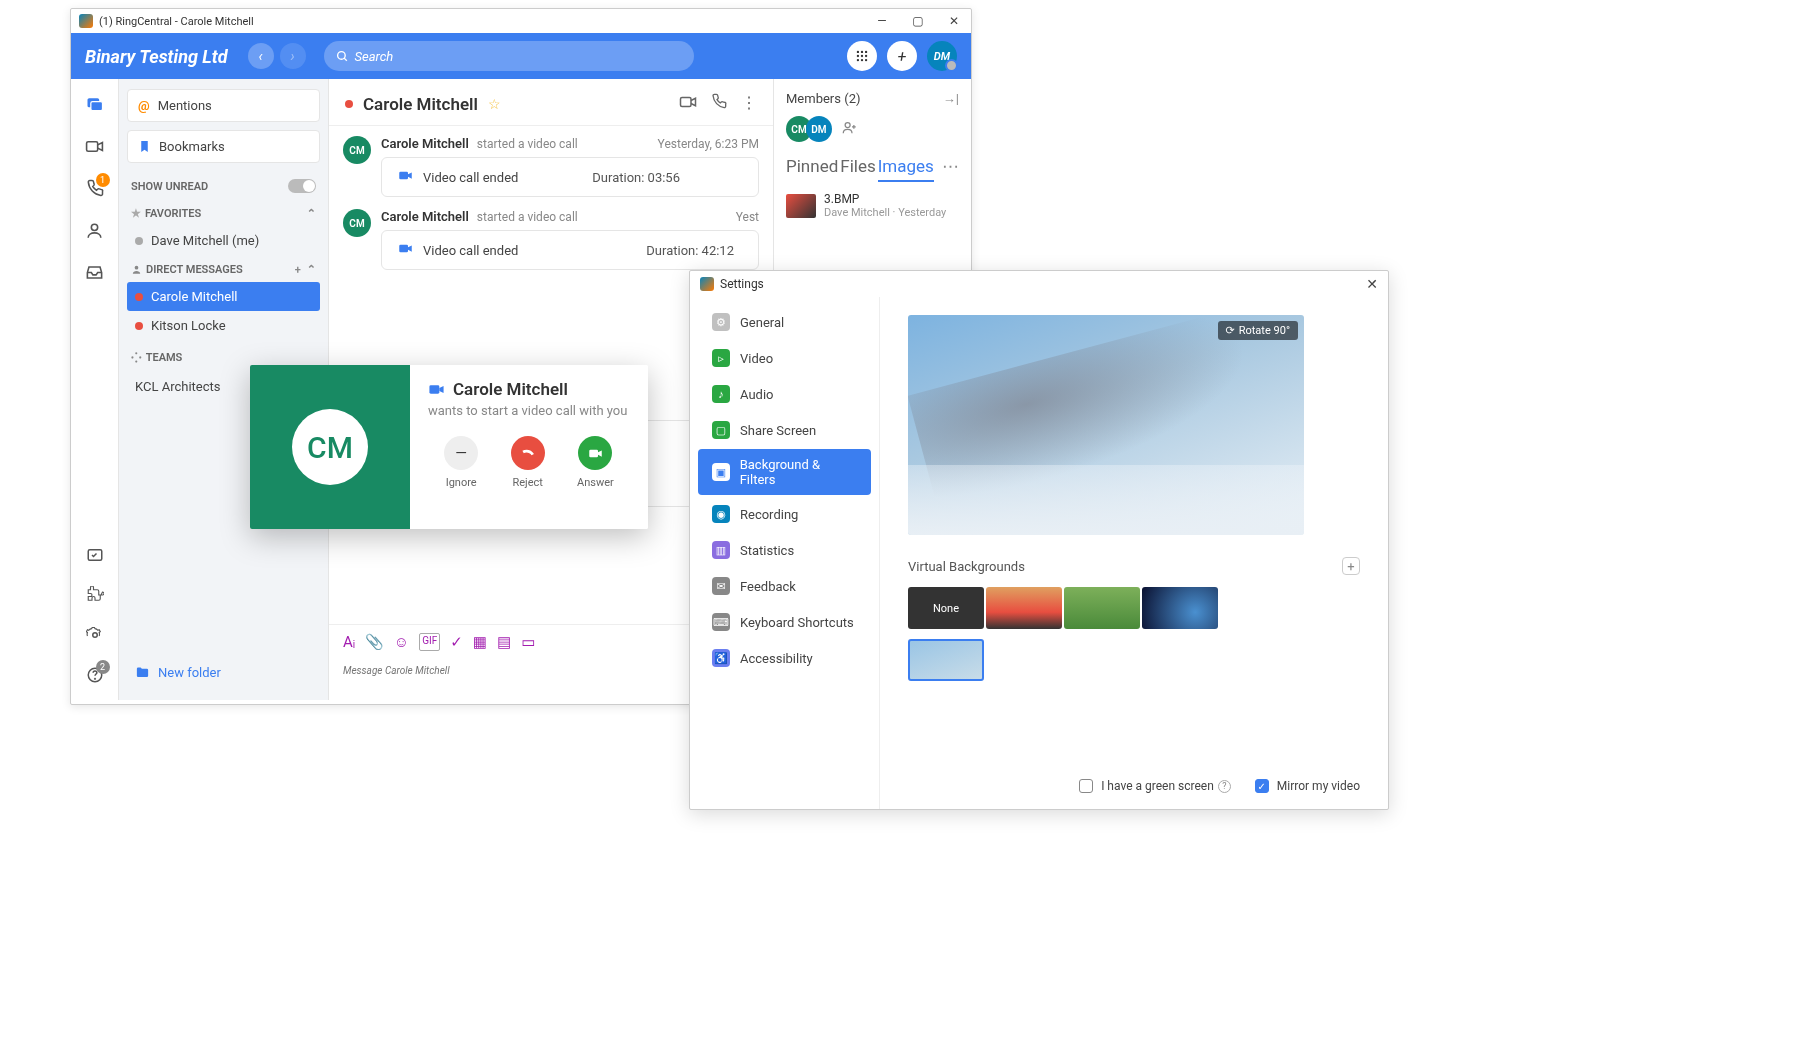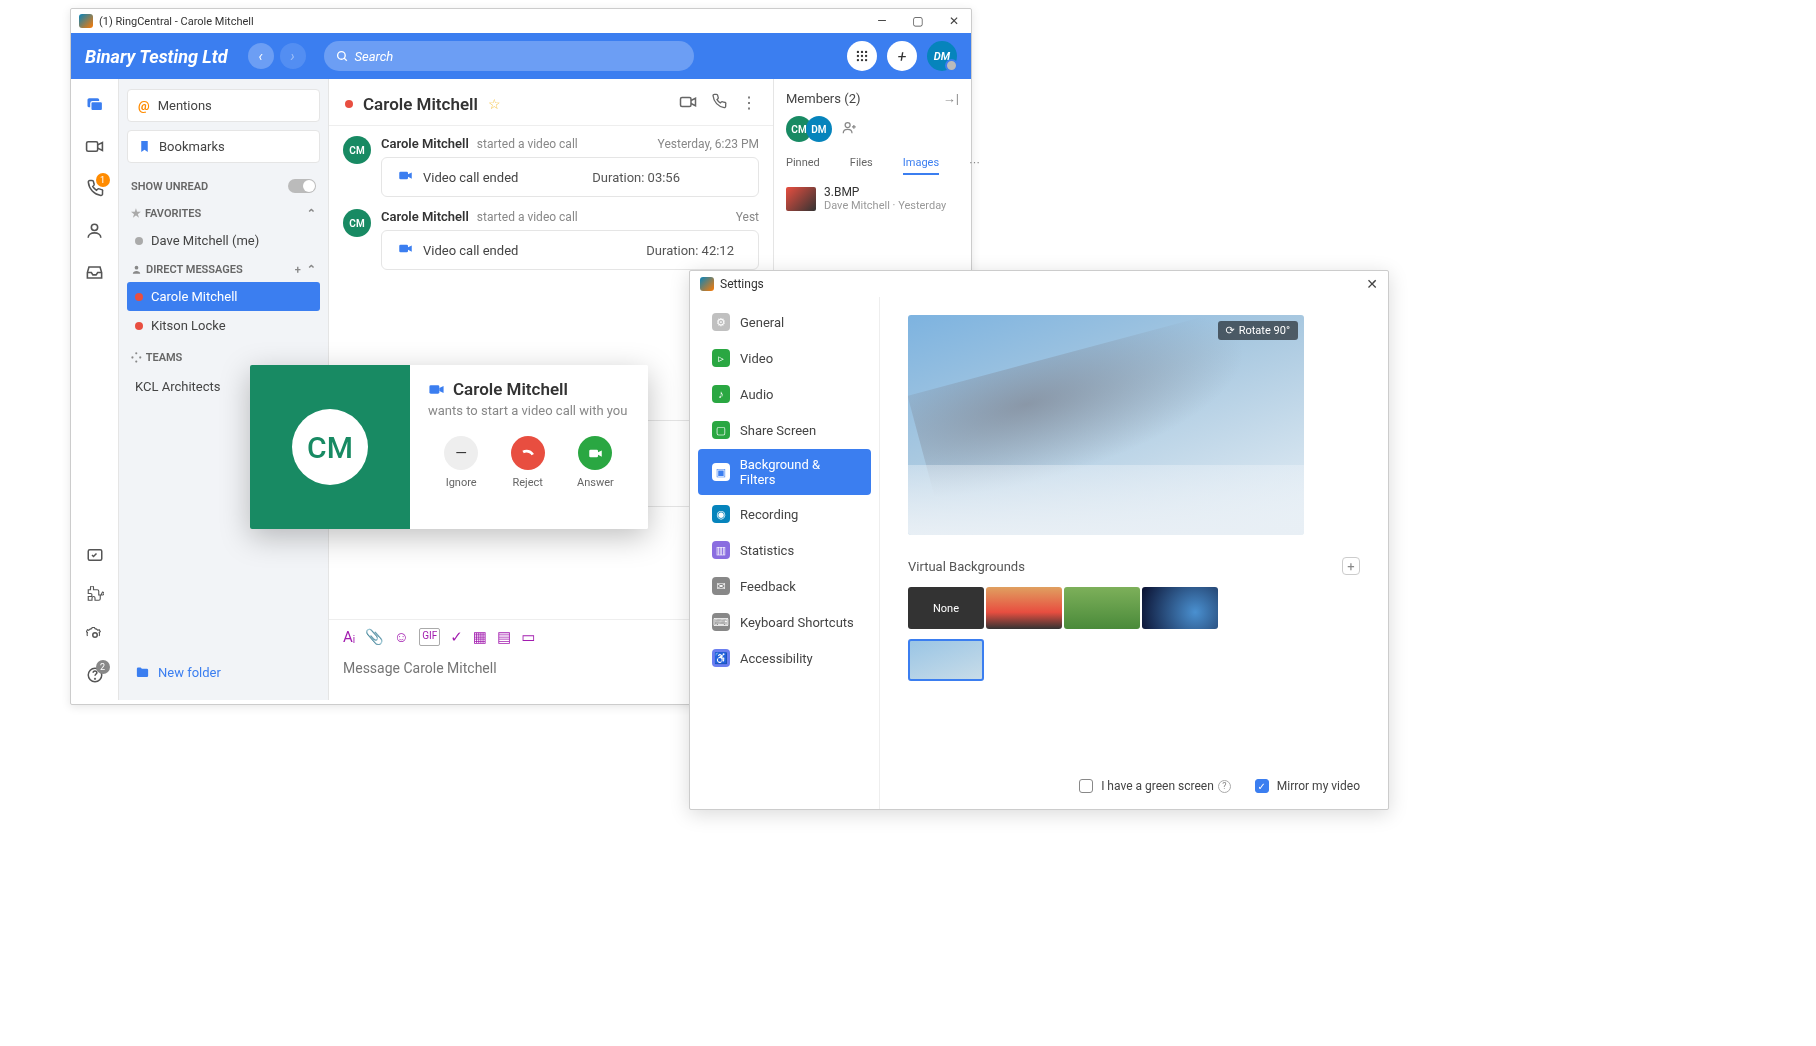--- a/index.html
+++ b/index.html
@@ -62,27 +62,27 @@
 .call-card { border: 1px solid #e5e5e5; border-radius: 6px; padding: 10px 16px; margin-top: 6px; display: flex; align-items: center; gap: 10px; font-size: 13px; color: #444; }
 .call-card .vicon { color: #3b7ef0; }
 .call-card .dur { margin-left: auto; margin-right: 62px; color: #555; }
 
 .dial-card { border: 1px solid #e5e5e5; border-radius: 6px; padding: 10px 12px; margin-top: 6px; font-size: 12px; color: #666; margin-left: 38px; }
 .dial-num { color: #3b7ef0; margin-right: 5px; font-size: 12px; }
 .join-btn { border: 1px solid #3b7ef0; color: #3b7ef0; background: #fff; border-radius: 14px; padding: 4px 18px; margin-top: 8px; cursor: pointer; font-size: 13px; }
 
 .composer { border-top: 1px solid #eee; padding: 8px 14px 16px; }
 .composer-tools { display: flex; gap: 10px; color: #a21caf; font-size: 15px; margin-bottom: 6px; }
-.composer-input { width: 100%; border: none; outline: none; padding: 8px 0; font-size: 14px; color: #737373; }
+.composer-input { width: 100%; border: none; outline: none; padding: 8px 0; font-size: 10px; color: #737373; font-style: italic; }
 
 .right-panel { width: 198px; border-left: 1px solid #e5e5e5; padding: 12px; font-size: 13px; color: #444; }
 .rp-head { display: flex; align-items: center; justify-content: space-between; margin-bottom: 10px; }
 .rp-avatars { display: flex; gap: -4px; align-items: center; margin-bottom: 14px; }
 .rp-av { width: 26px; height: 26px; border-radius: 50%; color: #fff; font-size: 10px; font-weight: 600; display: flex; align-items: center; justify-content: center; }
-.rp-tabs { display: flex; gap: 30px; font-size: 11px; margin-bottom: 10px; margin-top: 12px; }
+.rp-tabs { display: flex; gap: 2px; font-size: 17px; margin-bottom: 10px; margin-top: 12px; }
 .rp-tab { color: #666; padding-bottom: 4px; cursor: pointer; }
 .rp-tab.active { color: #3b7ef0; border-bottom: 2px solid #3b7ef0; }
 .rp-file { display: flex; gap: 8px; align-items: center; margin-top: 8px; }
 .rp-thumb { width: 30px; height: 24px; background: linear-gradient(135deg,#e84e40,#333); border-radius: 2px; }
 .rp-file-info { font-size: 12px; }
 .rp-file-name { color: #333; }
 .rp-file-meta { color: #999; font-size: 11px; }
 
 
 .call-popup { position: absolute; left: 250px; top: 365px; width: 398px; height: 164px; display: flex; box-shadow: 0 8px 30px rgba(0,0,0,0.25); border-radius: 2px; overflow: hidden; z-index: 5; }

